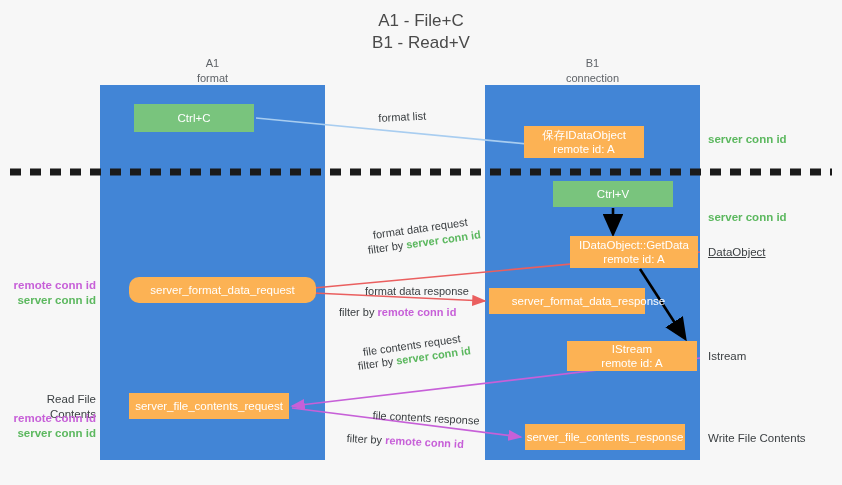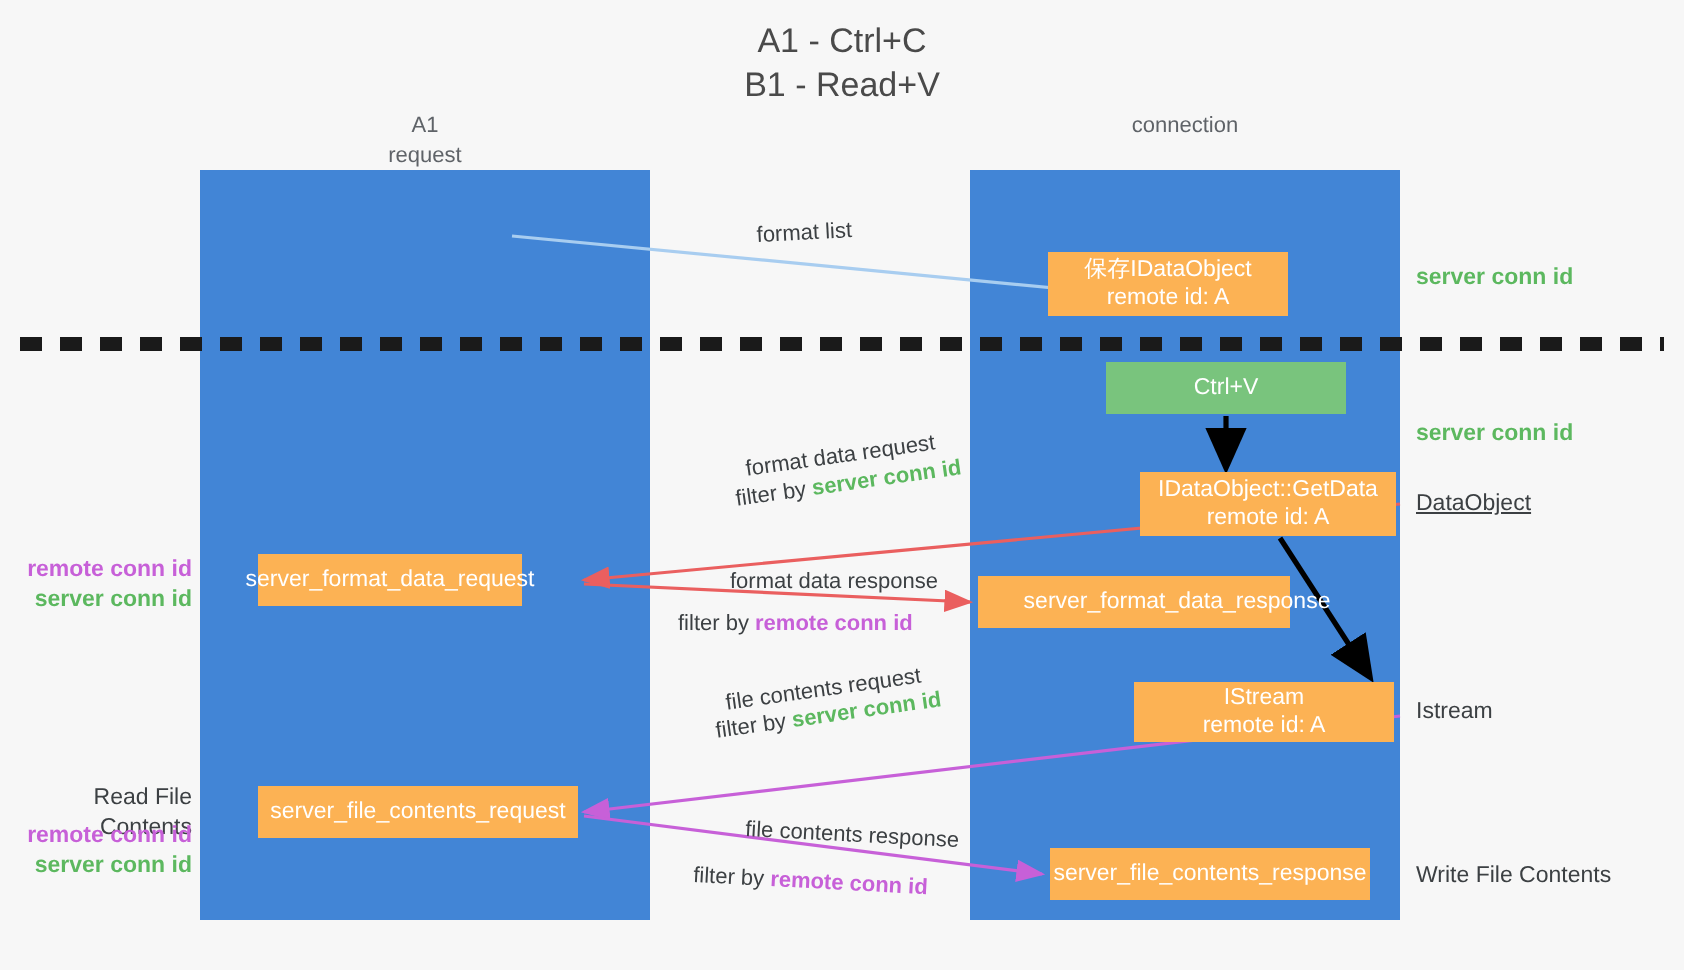--- a/index.html
+++ b/index.html
@@ -47,21 +47,21 @@
     text-align:center;
     padding:2px 4px;
   }
   .green{background:#79c47d;}
   .orange{background:#fcb254;}
 
   #box-ctrlc{left:134px;top:104px;width:120px;height:28px;}
   #box-save{left:524px;top:126px;width:120px;height:32px;}
   #box-ctrlv{left:553px;top:181px;width:120px;height:26px;}
   #box-getdata{left:550px;top:236px;width:128px;height:32px;margin-left:20px;}
-  #box-fmt-req{left:129px;top:277px;width:132px;height:26px;}
+  #box-fmt-req{left:129px;top:277px;width:187px;height:26px;border-radius:10px;}
   #box-fmt-res{left:489px;top:288px;width:156px;height:26px;padding-left:47px;}
   #box-istream{left:567px;top:341px;width:130px;height:30px;}
   #box-file-req{left:129px;top:393px;width:160px;height:26px;}
   #box-file-res{left:525px;top:424px;width:160px;height:26px;}
 
   
   .side{font-size:11.5px;line-height:15px;}
   .green-t{color:#5cb85f;font-weight:bold;}
   .purple-t{color:#c760d8;font-weight:bold;}
   .plain-t{color:#3c4043;}
@@ -94,29 +94,30 @@
   #t-file-req-2{left:357px;top:359px;transform:rotate(-8deg);}
   #t-file-res-1{left:373px;top:408px;transform:rotate(3deg);}
   #t-file-res-2{left:347px;top:431px;transform:rotate(3deg);}
 </style>
 </head>
 <body>
 
 <div id="stage">
 
   <div class="abs" id="title">
-    <div>A1 - Ctrl+C</div>
+    <div>A1 - File+C</div>
     <div>B1 - Read+V</div>
   </div>
 
   <div class="abs lane-head" id="head-a">
     <div>A1</div>
-    <div>request</div>
+    <div>format</div>
   </div>
   <div class="abs lane-head" id="head-b">
+    <div>B1</div>
     <div>connection</div>
   </div>
 
   <div class="abs lane" id="lane-a"></div>
   <div class="abs lane" id="lane-b"></div>
 
   <svg id="wires" viewBox="0 0 842 485">
     <defs>
       <marker id="ah-blue" markerWidth="9" markerHeight="7" refX="8" refY="3.5" orient="auto">
         <polygon points="0 0, 9 3.5, 0 7" fill="#a8cdf0"></polygon>
@@ -142,20 +143,23 @@
 
     <line x1="700" y1="252" x2="292" y2="290" stroke="#ea5f5f" stroke-width="1.6" marker-end="url(#ah-red)"></line>
 
     <line x1="292" y1="292" x2="485" y2="301" stroke="#ea5f5f" stroke-width="1.6" marker-end="url(#ah-red)"></line>
 
     <line x1="700" y1="358" x2="292" y2="406" stroke="#c760d8" stroke-width="1.6" marker-end="url(#ah-purple)"></line>
 
     <line x1="292" y1="408" x2="521" y2="437" stroke="#c760d8" stroke-width="1.6" marker-end="url(#ah-purple)"></line>
   </svg>
 
+  <div class="abs box green" id="box-ctrlc">
+    <span>Ctrl+C</span>
+  </div>
 
   <div class="abs box orange" id="box-save">
     <span>保存IDataObject</span>
     <span>remote id: A</span>
   </div>
 
   <div class="abs box green" id="box-ctrlv">
     <span>Ctrl+V</span>
   </div>
 

